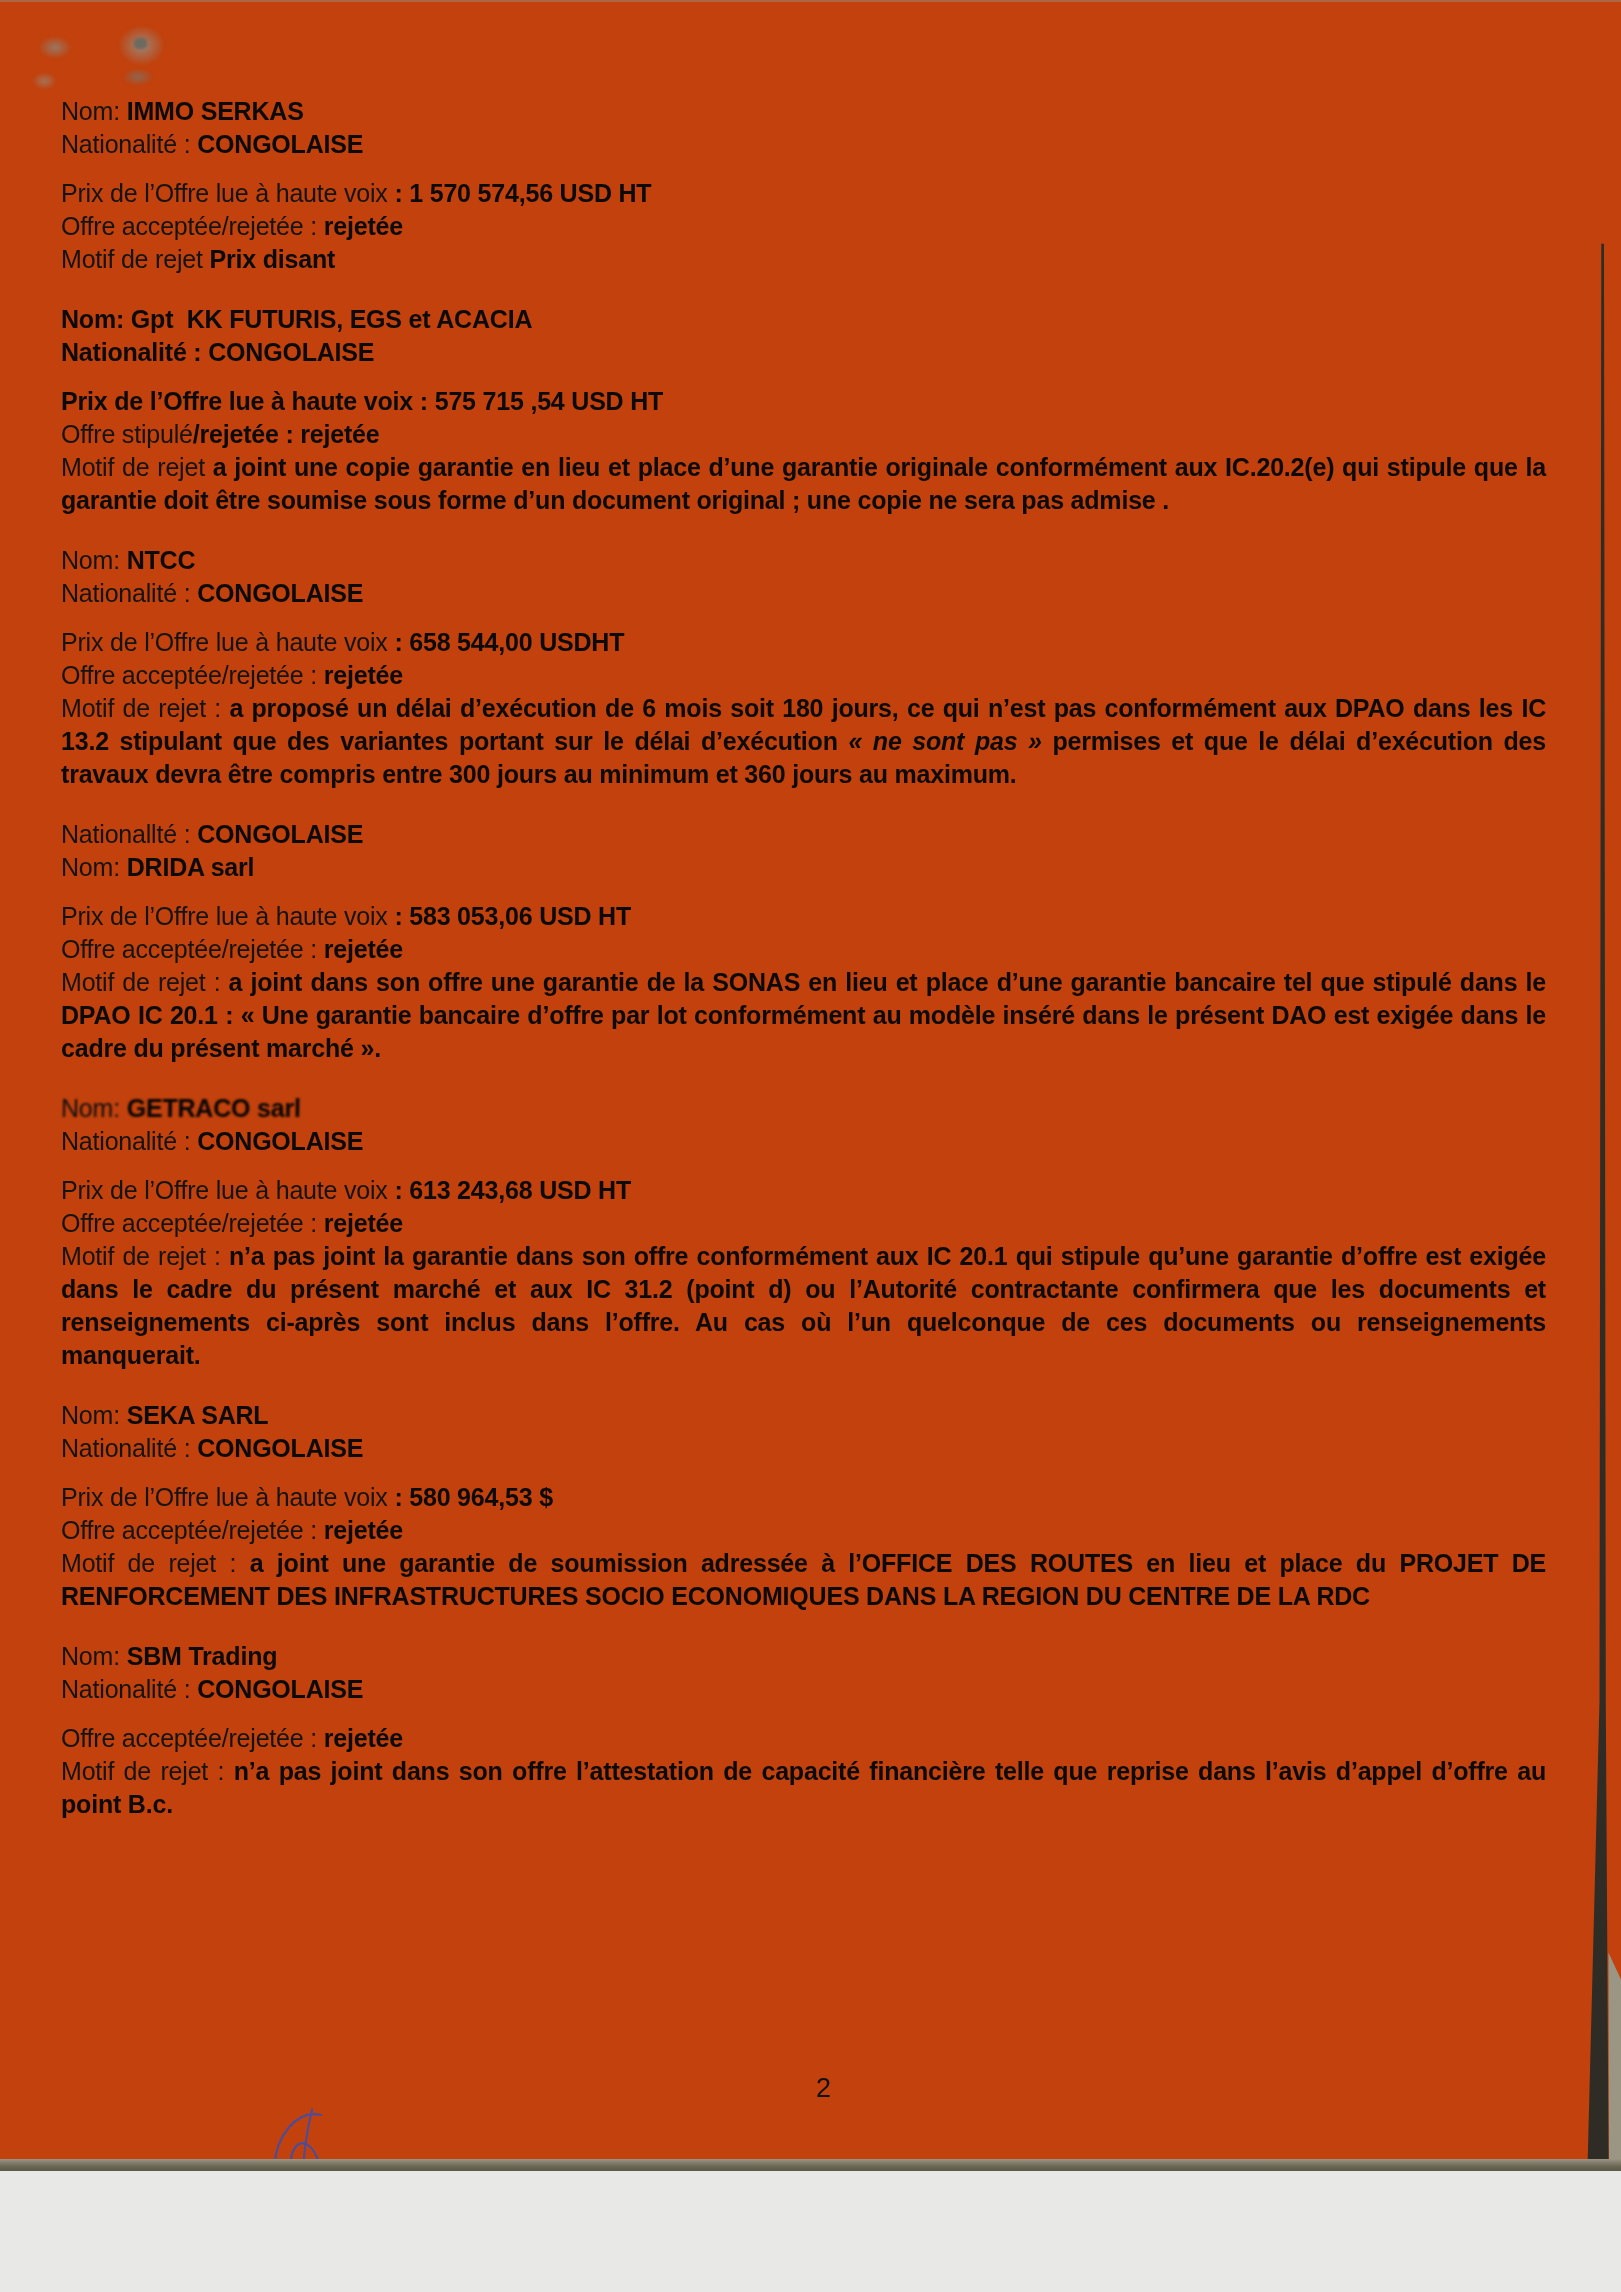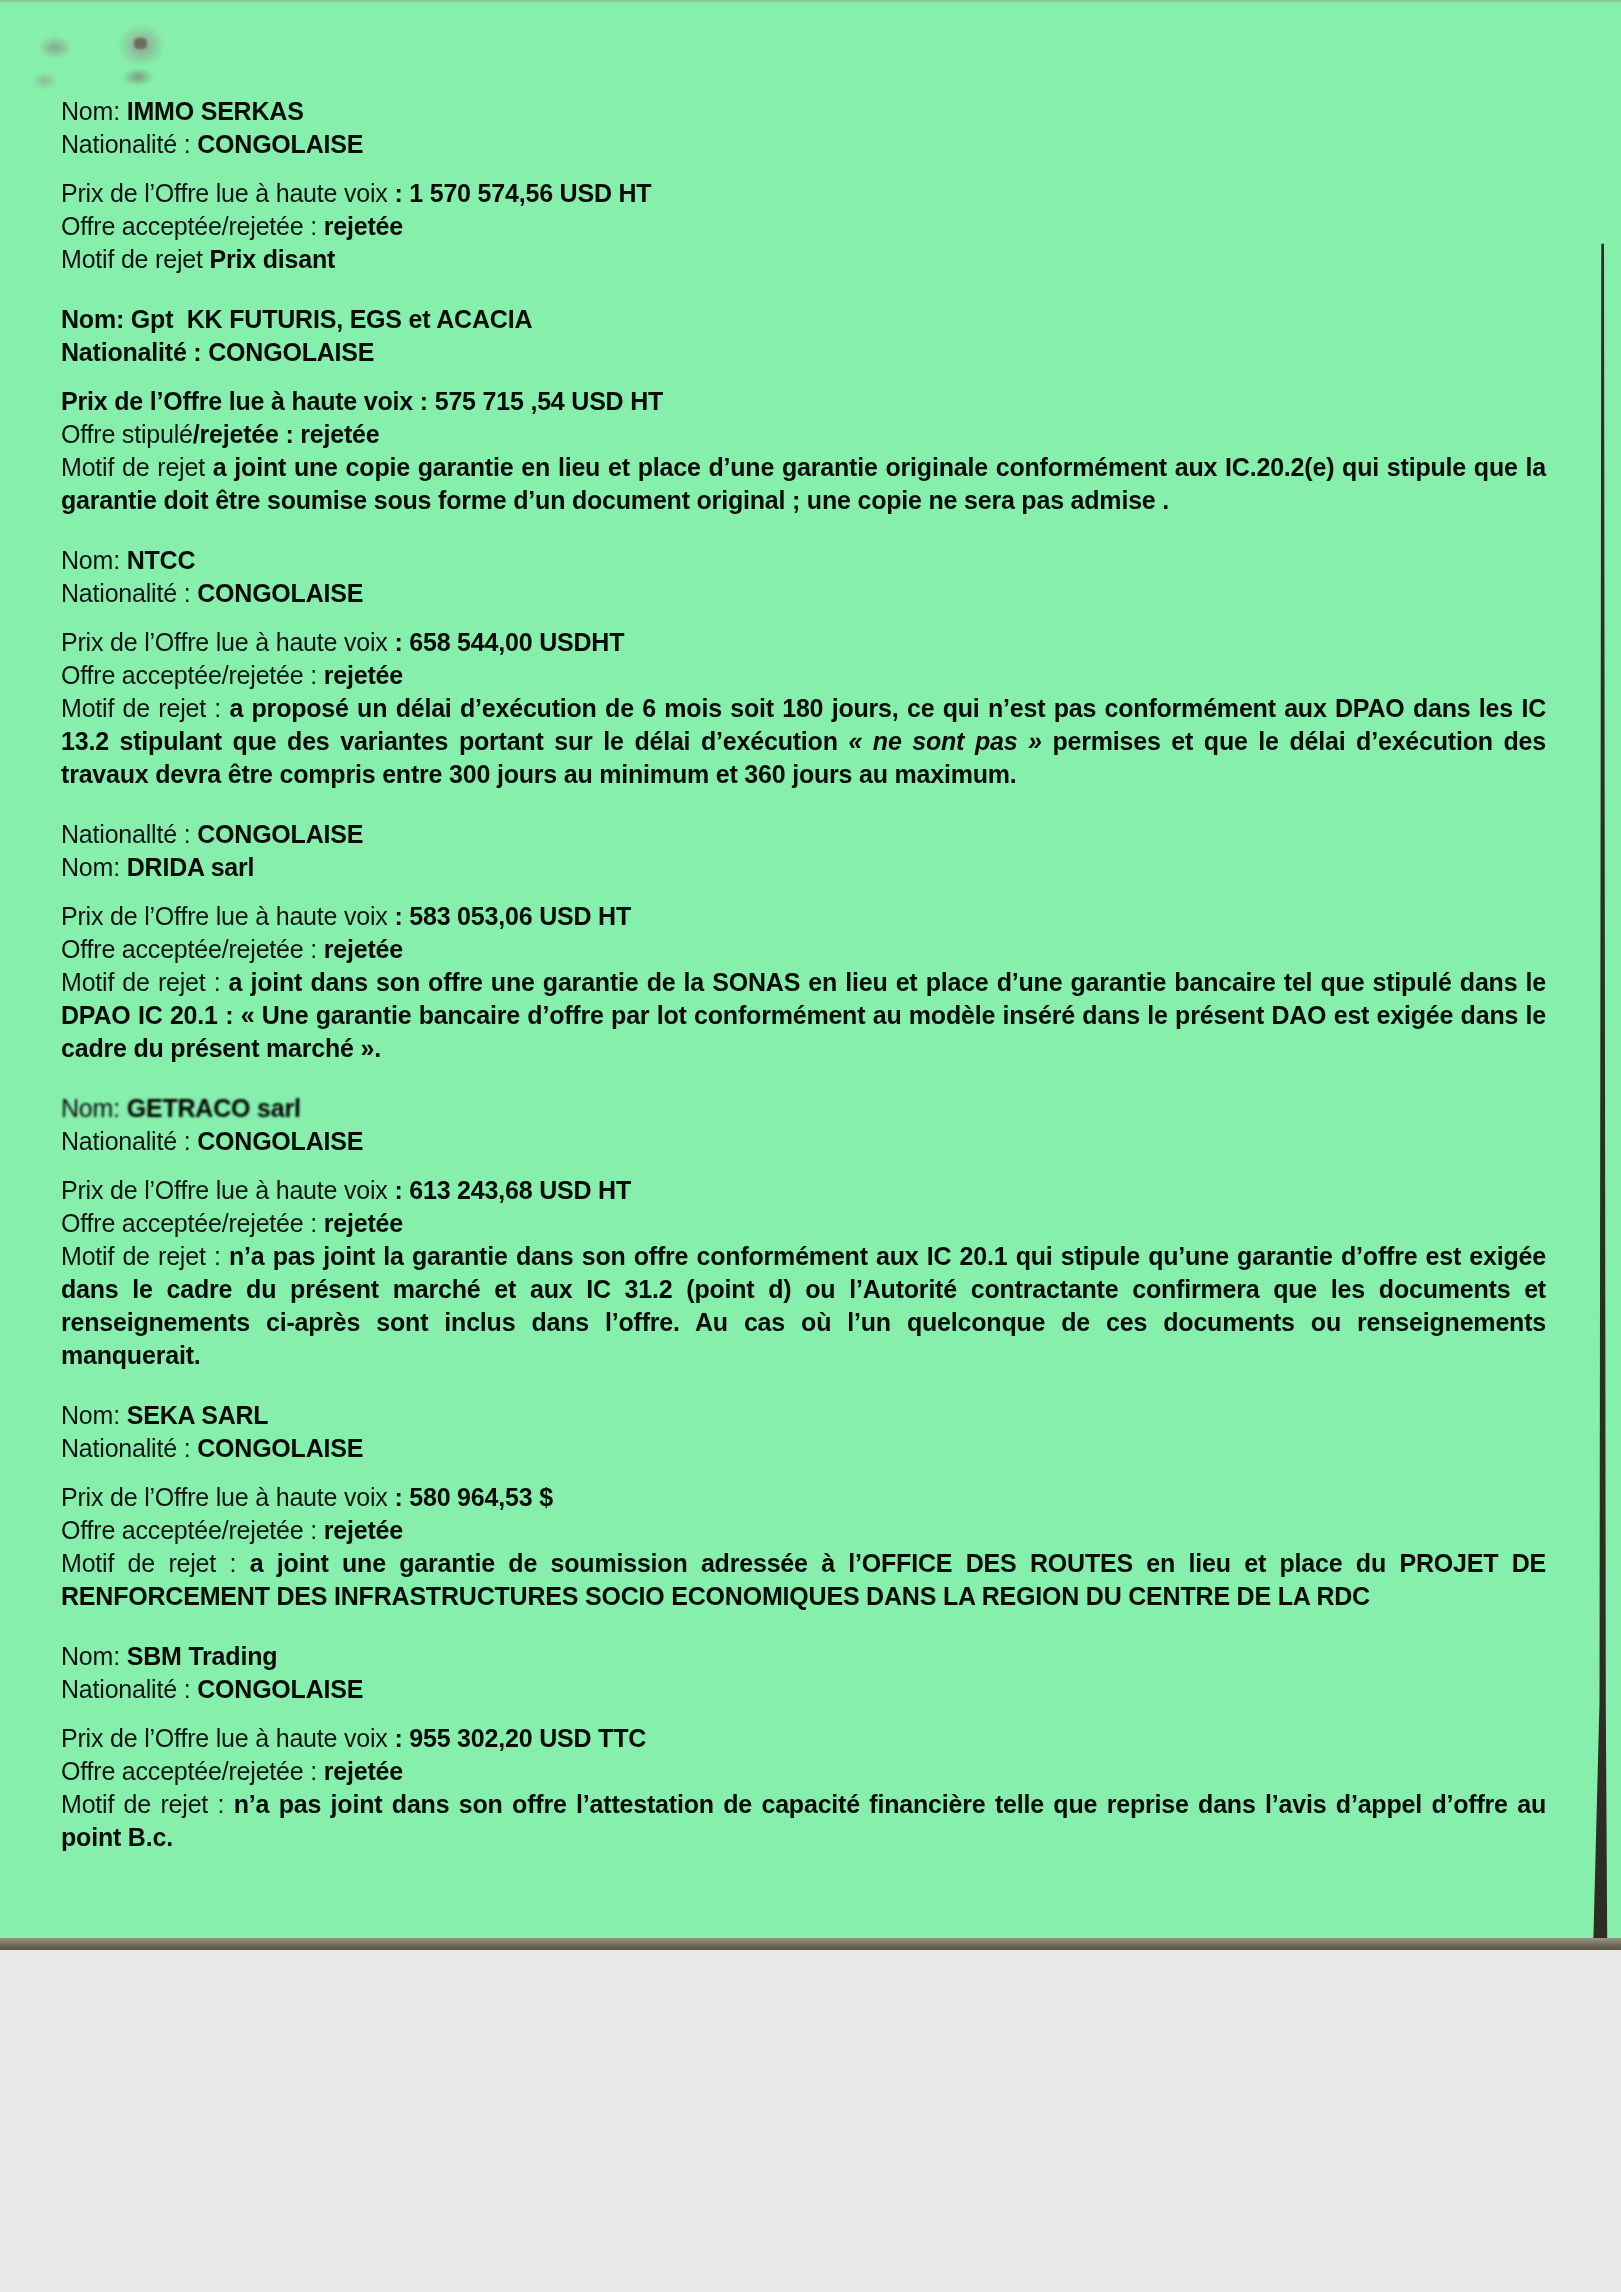--- a/index.html
+++ b/index.html
@@ -1,19 +1,19 @@
 <!DOCTYPE html>
 <html style="font-size:14.3px"><head>
 <meta charset="utf-8">
 <style>
   html,body{margin:0;padding:0;background:#e8e8e6;}
   .page{
     position:relative;
-    width:1621px;height:1950px;
-    background:#86efac;
+    width:1621px;height:2171px;
+    background:#c2410c;
     overflow:hidden;
     font-family:"Liberation Sans","DejaVu Sans",sans-serif;
     color:#141414;
     letter-spacing:-0.2px;
   }
   .content{
     position:absolute;left:61px;top:95px;width:1485px;
     font-size:25px;line-height:33px;
   }
   .bidder{margin-bottom:27px;}
@@ -120,21 +120,20 @@
         <div class="line"><span class="lbl keepws">Prix de l’Offre lue à haute voix </span><span class="val keepws">: 580 964,53 $</span></div>
         <div class="line"><span class="lbl keepws">Offre acceptée/rejetée : </span><span class="val keepws">rejetée</span></div>
         <p class="motif"><span class="lbl">Motif de rejet : </span><span class="val">a joint une garantie de soumission adressée à l’OFFICE DES ROUTES en lieu et place du PROJET DE RENFORCEMENT DES INFRASTRUCTURES SOCIO ECONOMIQUES DANS LA REGION DU CENTRE DE LA RDC</span></p>
       </div>
     </section>
 
     <section class="bidder">
       <div class="line"><span class="lbl keepws">Nom: </span><span class="val keepws">SBM Trading</span></div>
       <div class="line"><span class="lbl keepws">Nationalité : </span><span class="val keepws">CONGOLAISE</span></div>
       <div class="info">
-        <div class="line"><span class="lbl keepws">Prix de l’Offre lue à haute voix </span><span class="val keepws">: 955 302,20 USD TTC</span></div>
         <div class="line"><span class="lbl keepws">Offre acceptée/rejetée : </span><span class="val keepws">rejetée</span></div>
         <p class="motif"><span class="lbl">Motif de rejet : </span><span class="val">n’a pas joint dans son offre l’attestation de capacité financière telle que reprise dans l’avis d’appel d’offre au point B.c.</span></p>
       </div>
     </section>
 
   </div>
 
   <div class="page-number">2</div>
 
   <svg class="signature" width="152" height="143" viewBox="0 0 170 160" fill="none">

